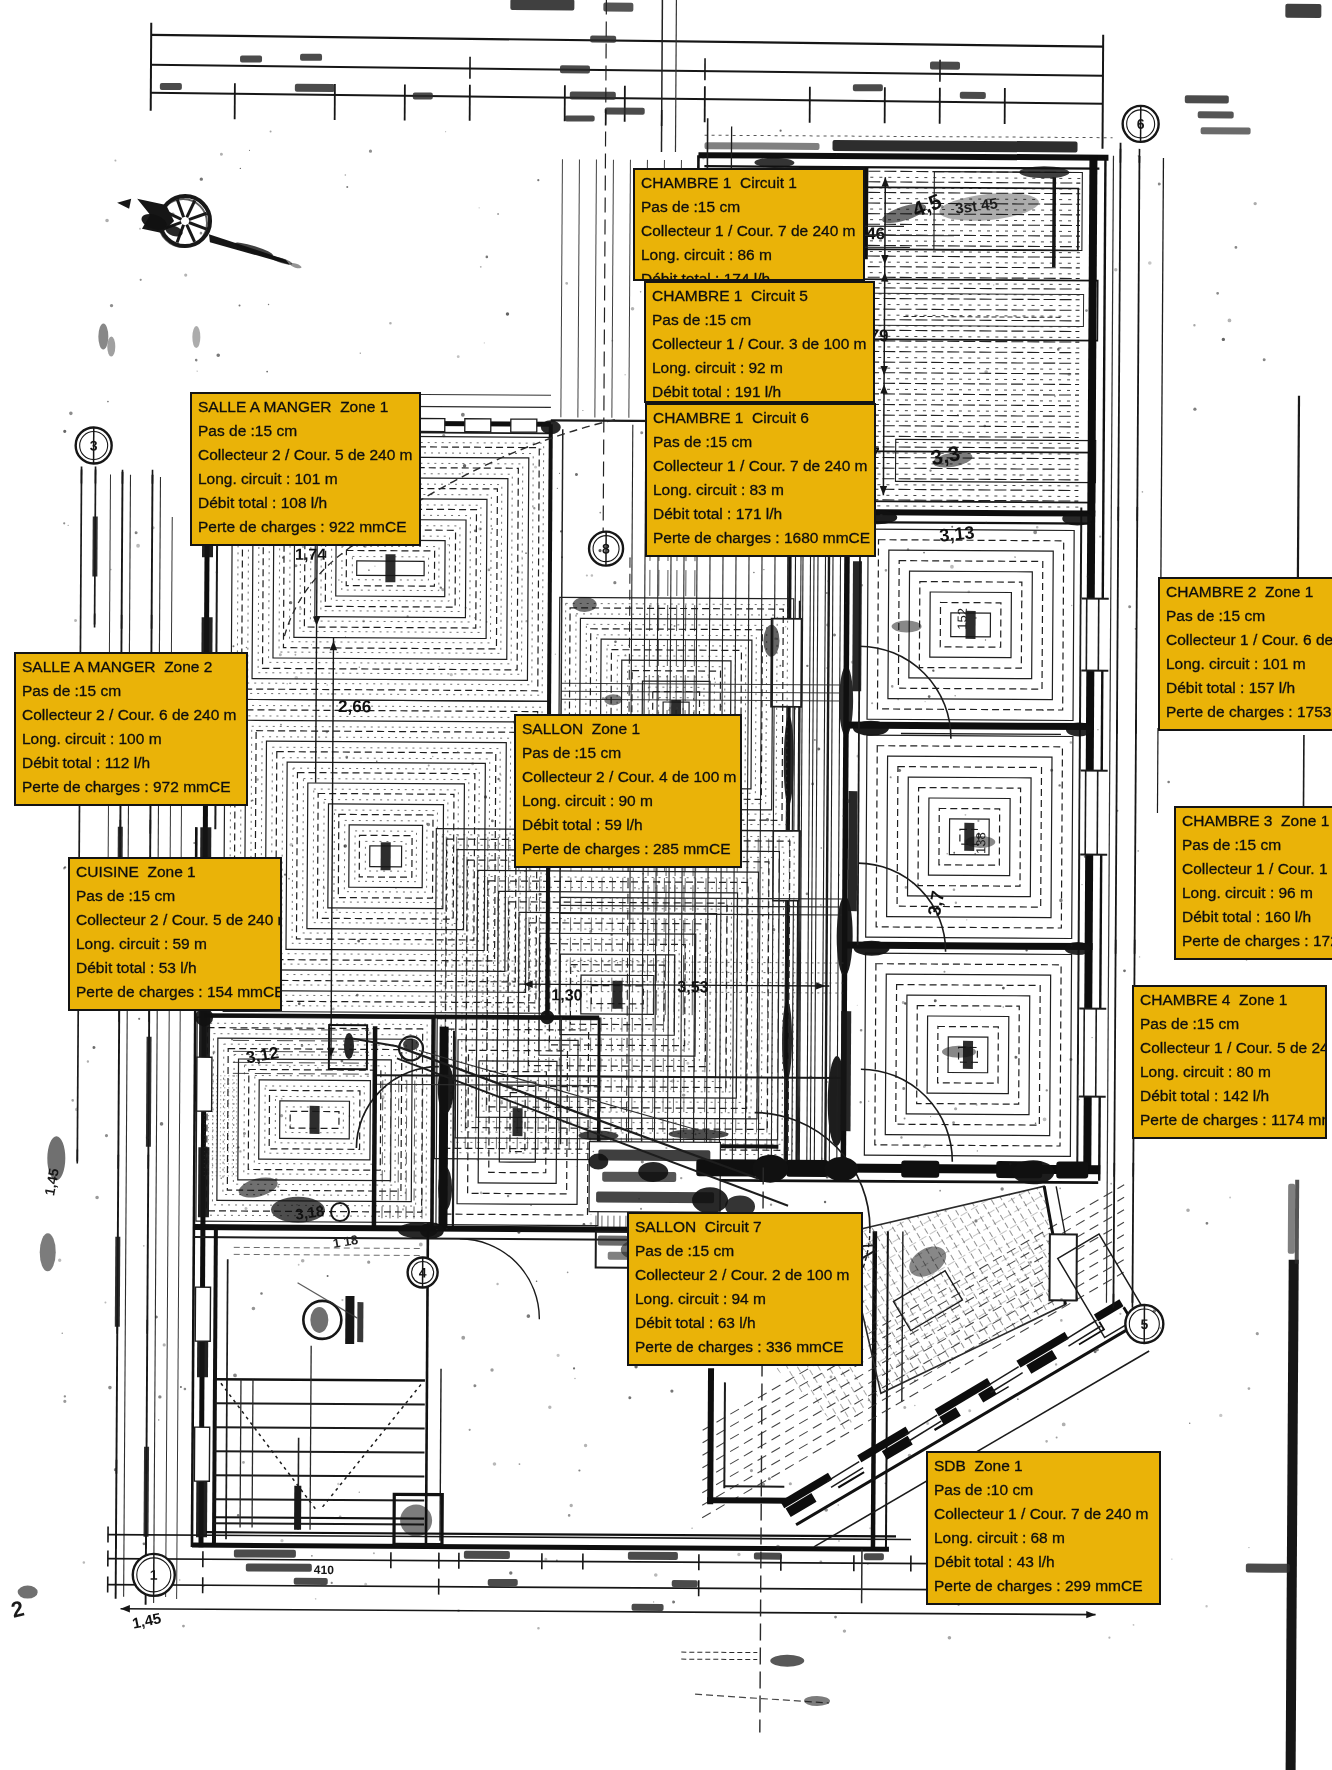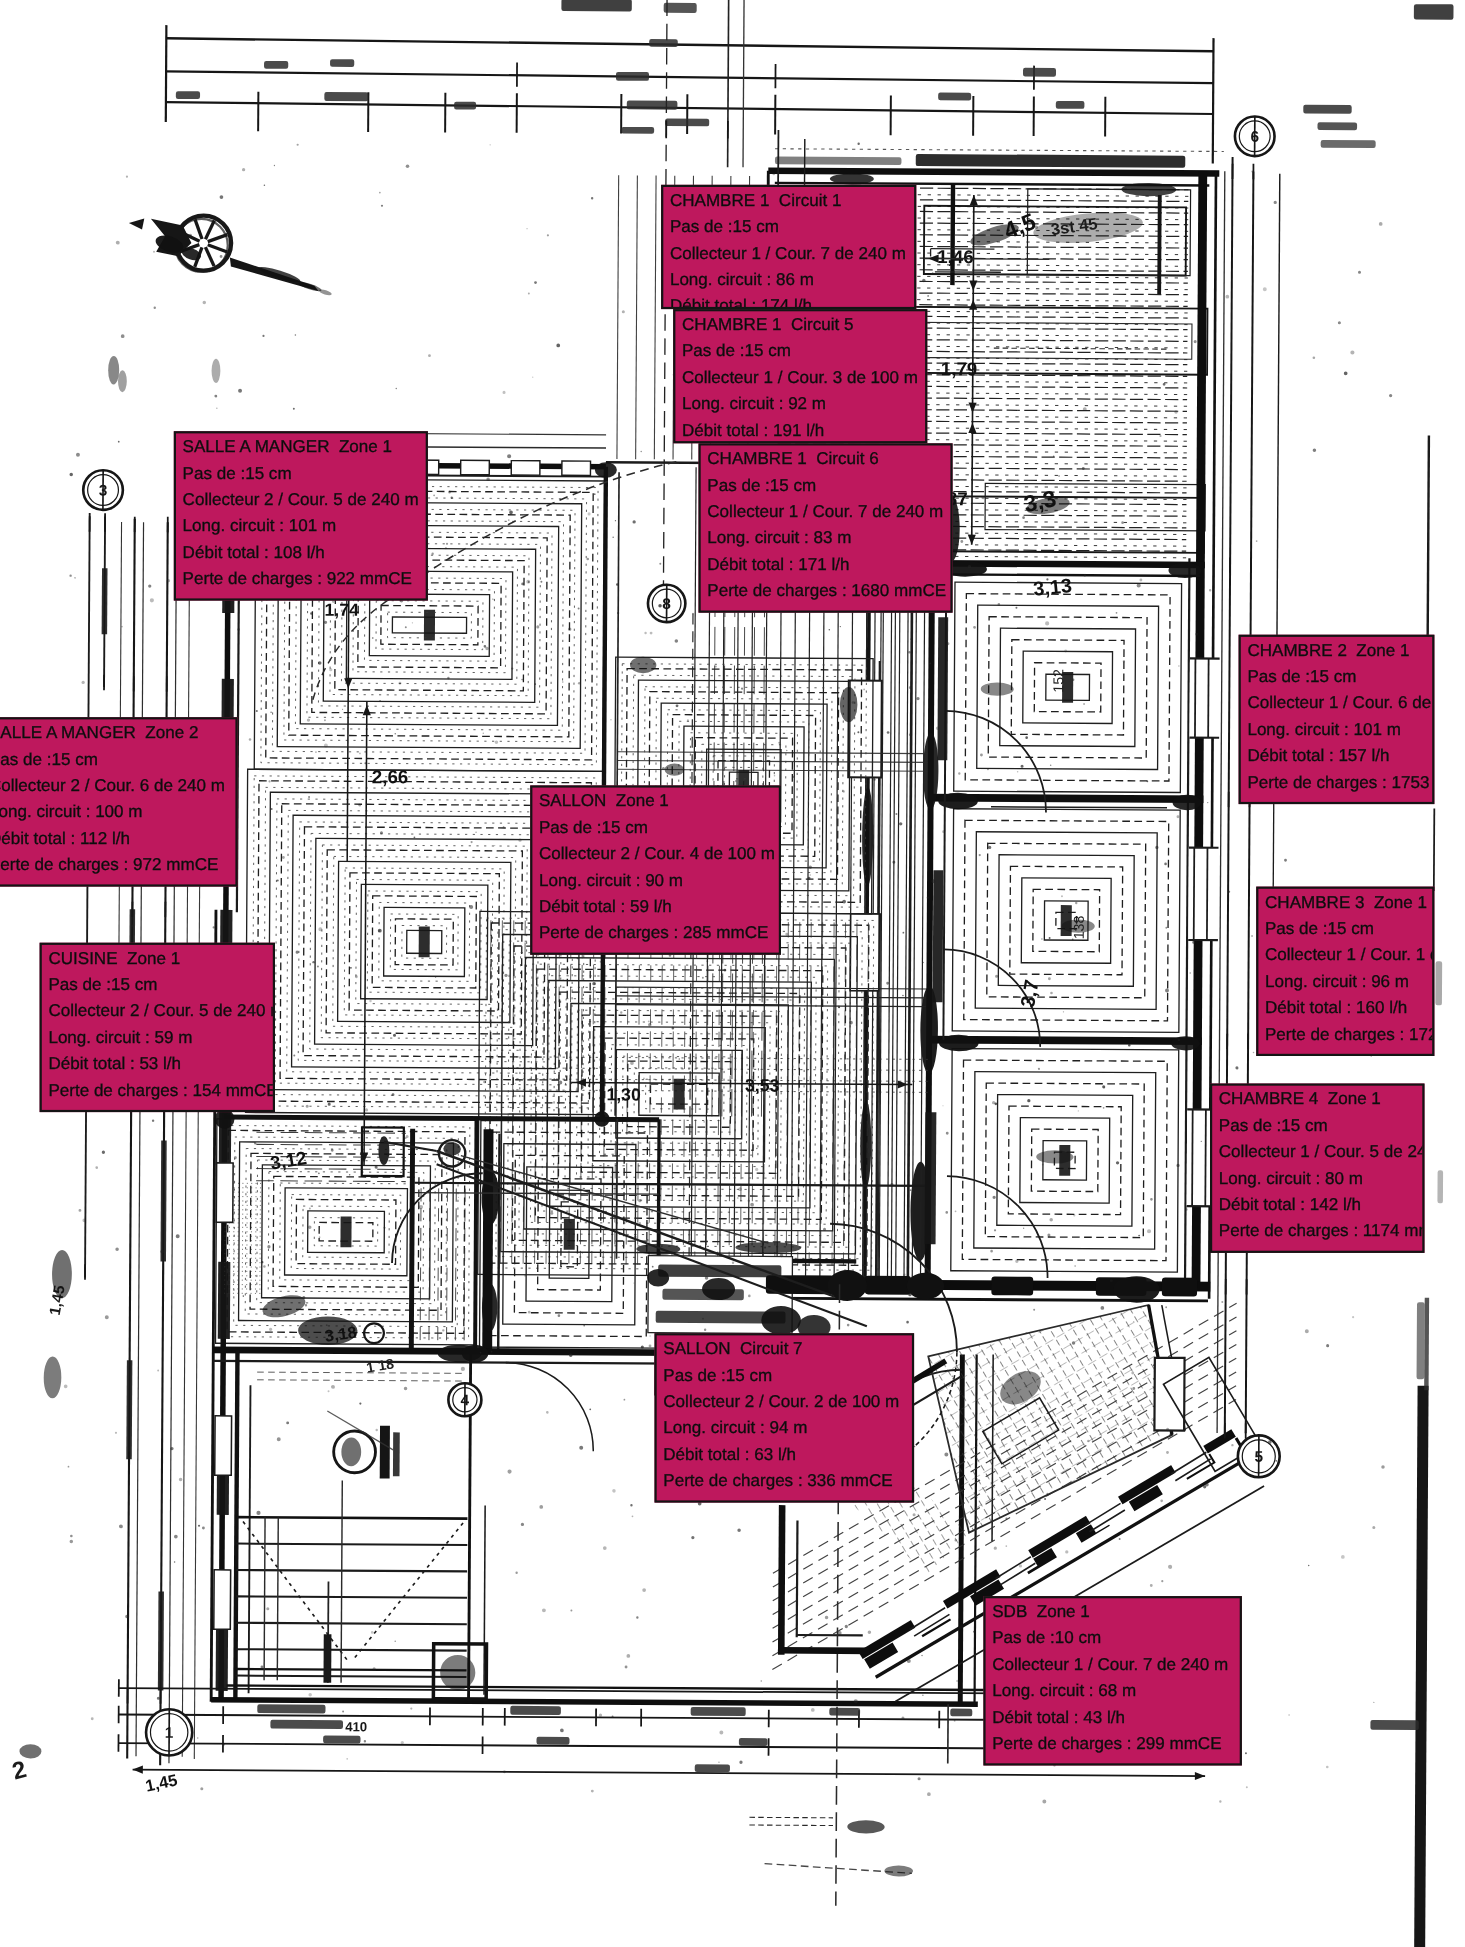--- a/index.html
+++ b/index.html
@@ -1,19 +1,19 @@
 <!DOCTYPE html>
 <html><head><meta charset="utf-8">
 <style>
 html,body{margin:0;padding:0;background:#fff;}
 #page{position:relative;width:1332px;height:1770px;overflow:hidden;background:#fff;
   font-family:"Liberation Sans", sans-serif;}
 svg{position:absolute;left:0;top:0;}
-.box{position:absolute;background:#be185d;border:2px solid #141414;padding:1px 5px 4px 6px;
-  font-size:15.5px;color:#0d0d0d;box-sizing:border-box;overflow:hidden;-webkit-text-stroke:0.3px #111;}
+.box{position:absolute;background:#eab308;border:2px solid #141414;padding:1px 5px 4px 6px;
+  font-size:15.5px;color:#0d0d0d;box-sizing:border-box;overflow:hidden;margin-left:32px;-webkit-text-stroke:0.3px #111;}
 .box .r{white-space:nowrap;height:24.1px;line-height:24.1px;}
 </style></head>
 <body>
 <div id="page">
 <svg width="1332" height="1770" viewBox="0 0 1332 1770">
 <g transform="rotate(0.35 666 885)">
 <rect x="0" y="0" width="1332" height="1770" fill="#ffffff"></rect>
 
 <g>
 <line x1="146" y1="38" x2="1098" y2="44" stroke="#161616" stroke-width="2.2"></line>
@@ -1677,21 +1677,21 @@
     </div>
 
 <div class="box" style="left:612px;top:281px;width:231px;height:122px;">
       <div class="r t">CHAMBRE 1&nbsp; Circuit 5</div>
       <div class="r">Pas de :15 cm</div>
       <div class="r">Collecteur 1 / Cour. 3 de 100 m</div>
       <div class="r">Long. circuit : 92 m</div>
       <div class="r">Débit total : 191 l/h</div>
     </div>
 
-<div class="box" style="left:635px;top:403px;width:231px;">
+<div class="box" style="left:613px;top:403px;width:231px;">
       <div class="r t">CHAMBRE 1&nbsp; Circuit 6</div>
       <div class="r">Pas de :15 cm</div>
       <div class="r">Collecteur 1 / Cour. 7 de 240 m</div>
       <div class="r">Long. circuit : 83 m</div>
       <div class="r">Débit total : 171 l/h</div>
       <div class="r">Perte de charges : 1680 mmCE</div>
     </div>
 
 <div class="box" style="left:158px;top:392px;width:231px;">
       <div class="r t">SALLE A MANGER&nbsp; Zone 1</div>

